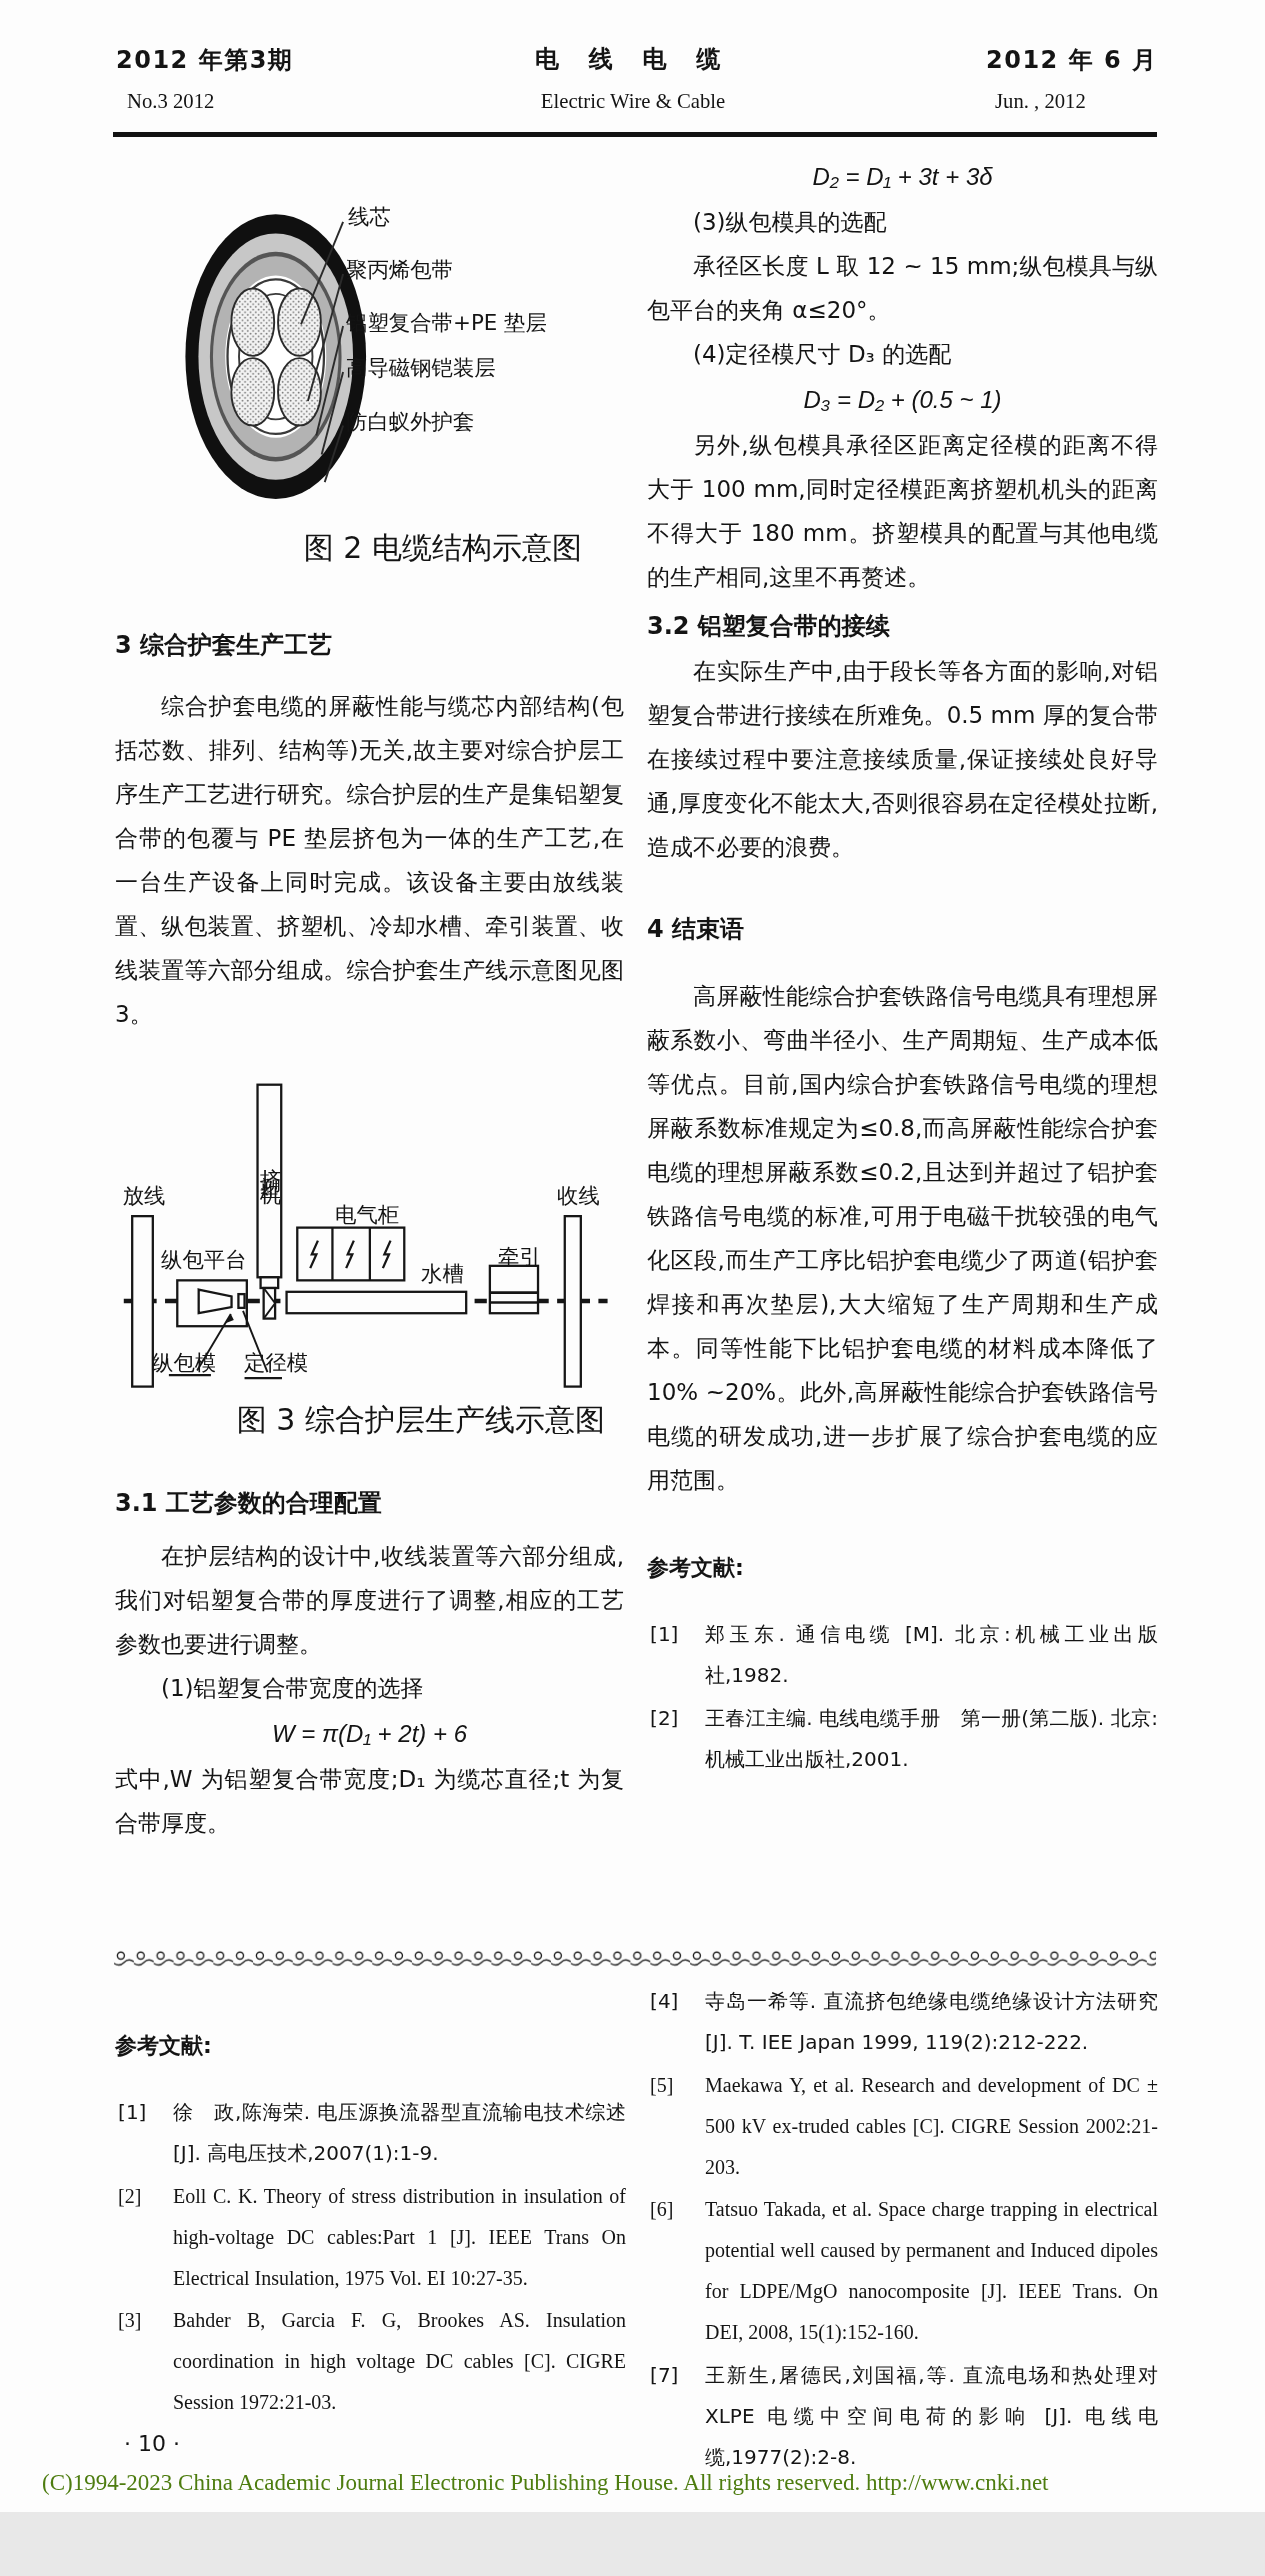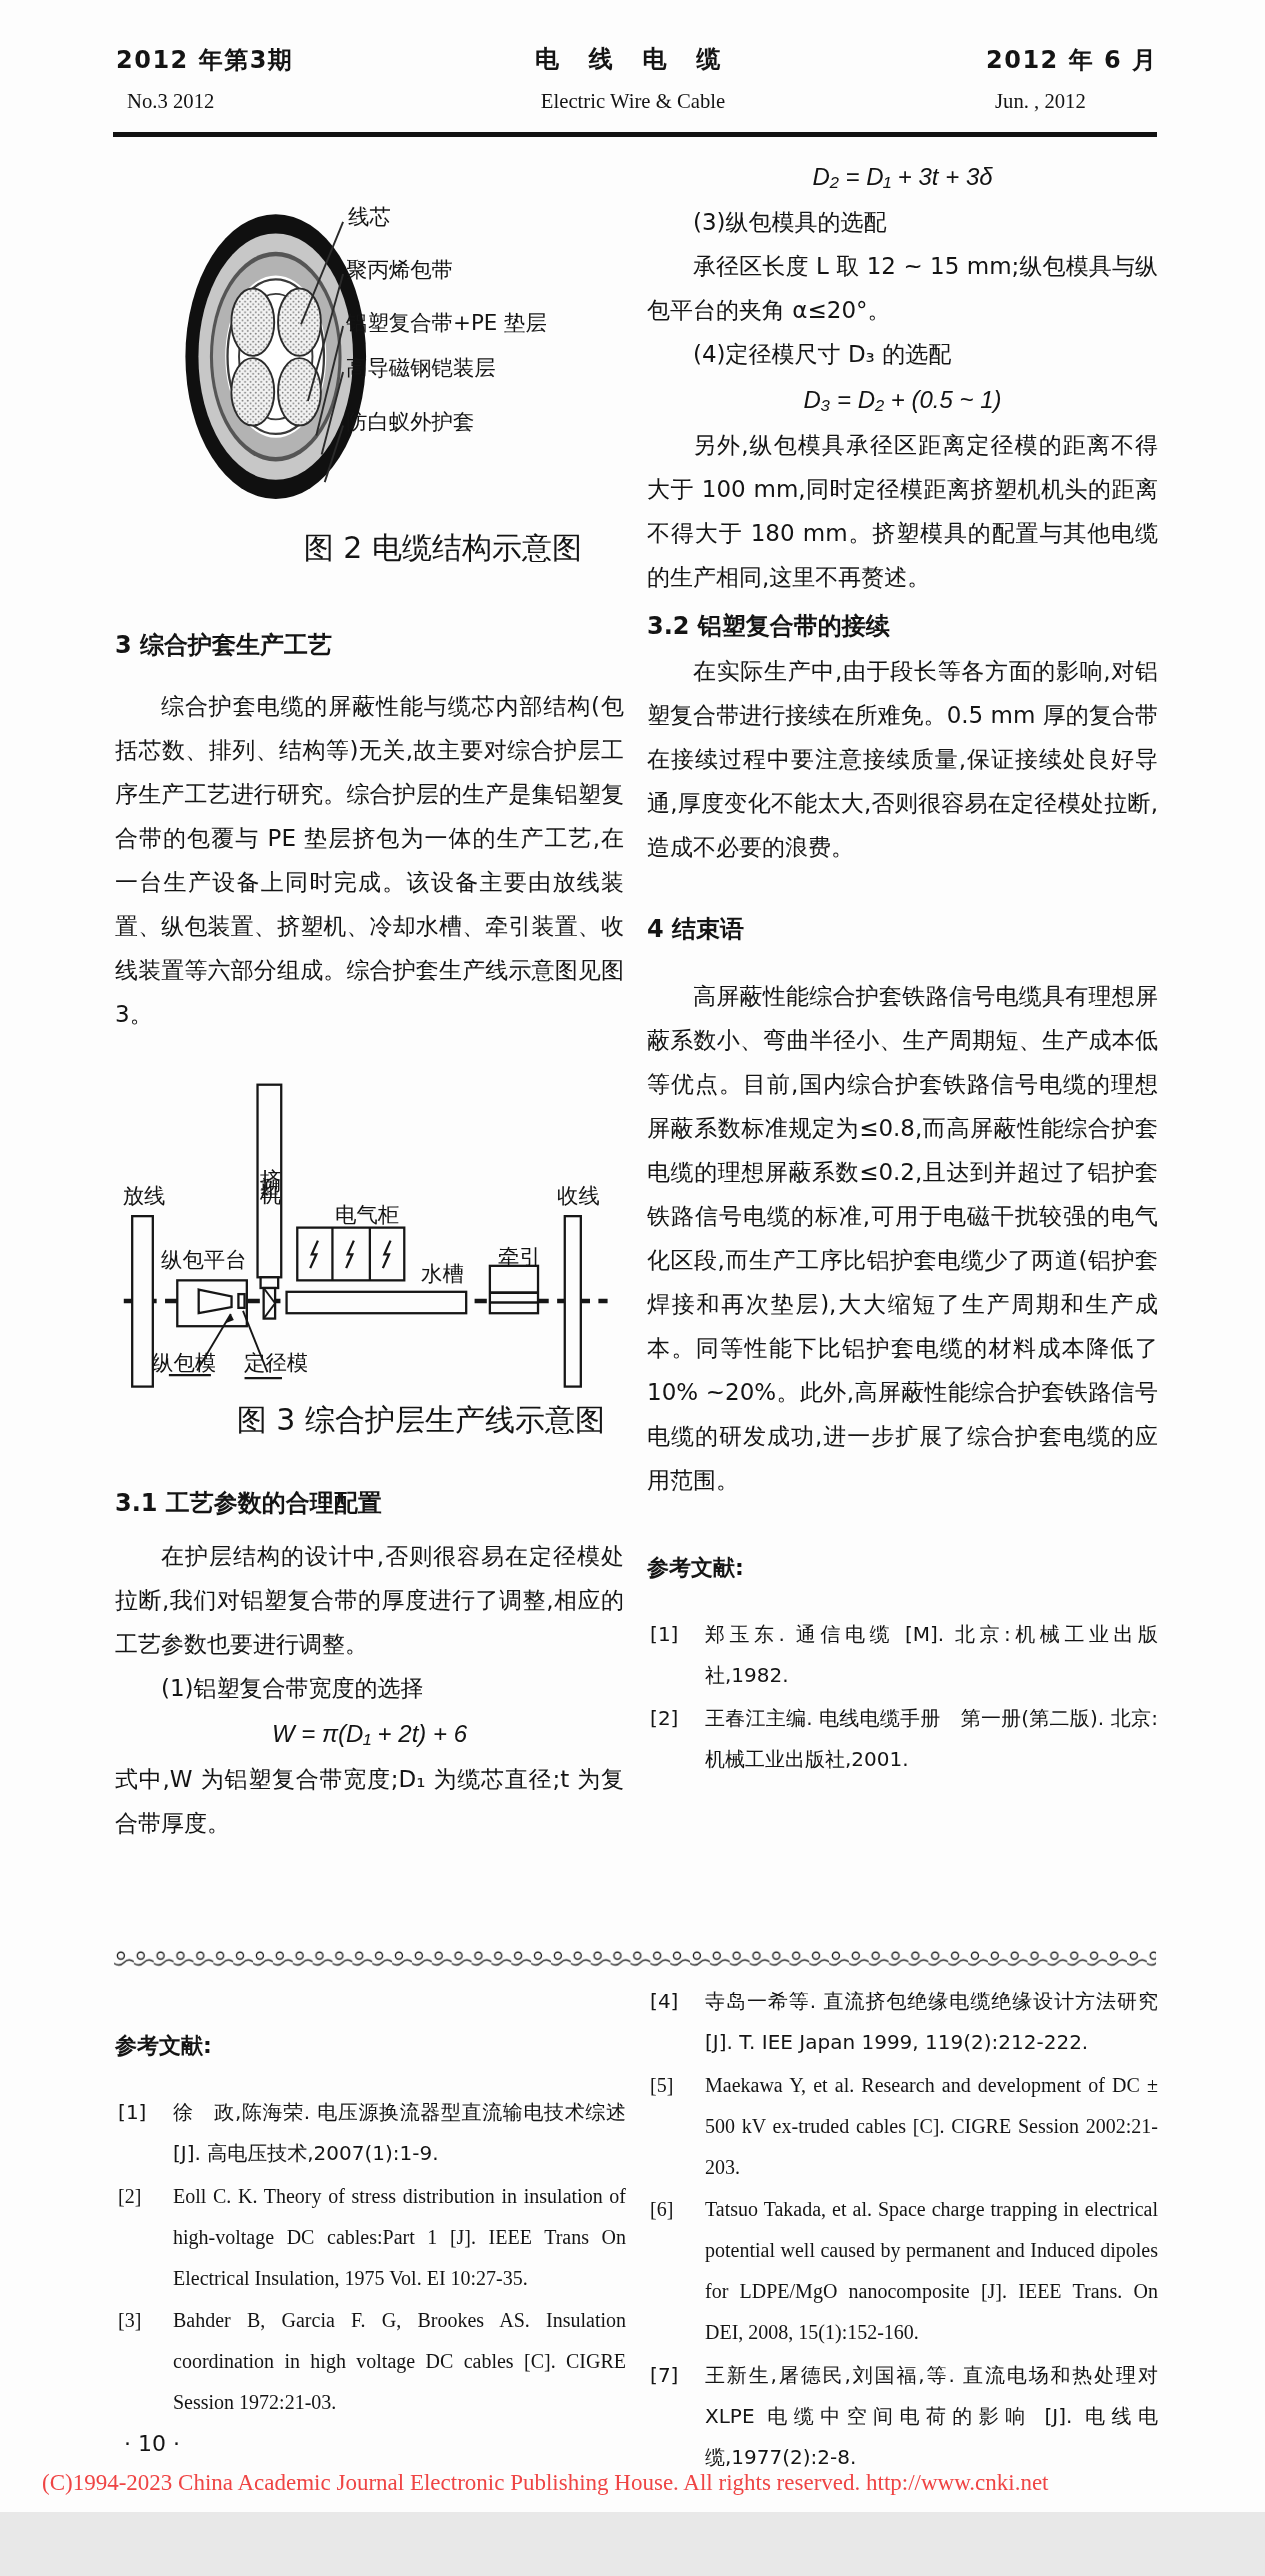--- a/index.html
+++ b/index.html
@@ -21,21 +21,21 @@
   .fig{position:absolute;}
   .fig-label{position:absolute;font-size:21.4px;white-space:nowrap;}
   .vert{writing-mode:vertical-rl;text-orientation:upright;letter-spacing:7.7px;}
   svg{display:block;}
   
   .refs-title{font-size:22px;font-weight:bold;}
   .ref{position:relative;padding-left:58px;font-size:20px;line-height:41px;text-align:justify;margin-bottom:1.5px;}
   .ref .rm{position:absolute;left:3.1px;top:0;}
   .en{font-family:"Liberation Serif","DejaVu Serif",serif;}
   .pageno{font-size:22px;}
-  .copyright{font-size:23px;color:#ef4444;font-family:"Liberation Serif","DejaVu Serif",serif;}
+  .copyright{font-size:23px;color:#4d7c0f;font-family:"Liberation Serif","DejaVu Serif",serif;}
 </style>
 </head>
 <body>
 
 <div class="page">
 
   <div class="abs hd-cn" style="left:116px;top:44px;">2012 年第3期</div>
   <div class="abs hd-small" style="left:127px;top:90px;">No.3  2012</div>
   <div class="abs hd-cn" style="left:633px;top:43px;transform:translateX(-50%);letter-spacing:10.7px;">电 线 电 缆</div>
   <div class="abs hd-small" style="left:633px;top:90px;transform:translateX(-50%);">Electric Wire &amp; Cable</div>
@@ -130,21 +130,21 @@
     <div class="fig-label" style="left:306px;top:185px;">水槽</div>
     <div class="fig-label" style="left:383px;top:168px;">牵引</div>
     <div class="fig-label" style="left:442px;top:107px;">收线</div>
     <div class="fig-label" style="left:37px;top:274px;">纵包模</div>
     <div class="fig-label" style="left:129px;top:274px;">定径模</div>
     <div class="caption" style="position:absolute;left:0;top:326px;width:490px;">图 3  综合护层生产线示意图</div>
   </div>
 
   <div class="abs" style="left:115px;top:1487px;width:509px;">
     <div class="h2" style="margin-bottom:15px;">3.1  工艺参数的合理配置</div>
-    <div class="para indent">在护层结构的设计中,否则很容易在定径模处拉断,我们对铝塑复合带的厚度进行了调整,相应的工艺参数也要进行调整。</div>
+    <div class="para indent">在护层结构的设计中,收线装置等六部分组成,我们对铝塑复合带的厚度进行了调整,相应的工艺参数也要进行调整。</div>
     <div class="para indent">(1)铝塑复合带宽度的选择</div>
     <div class="formula">W = π(D₁ + 2t) + 6</div>
     <div class="para">式中,W 为铝塑复合带宽度;D₁ 为缆芯直径;t 为复合带厚度。</div>
   </div>
 
   <div class="abs" style="left:647px;top:153px;width:511px;">
     <div class="formula">D₂ = D₁ + 3t + 3δ</div>
     <div class="para indent">(3)纵包模具的选配</div>
     <div class="para indent">承径区长度 L 取 12 ~ 15 mm;纵包模具与纵包平台的夹角 α≤20°。</div>
     <div class="para indent">(4)定径模尺寸 D₃ 的选配</div>

